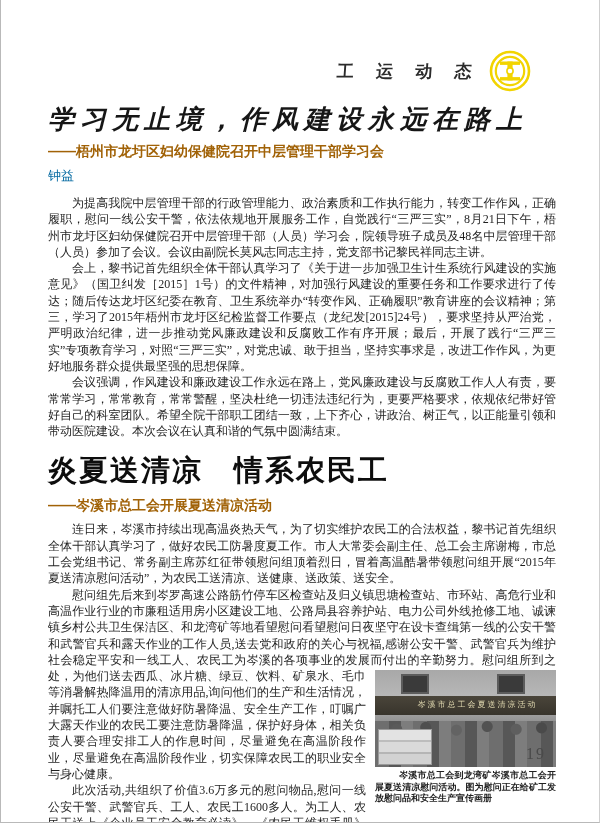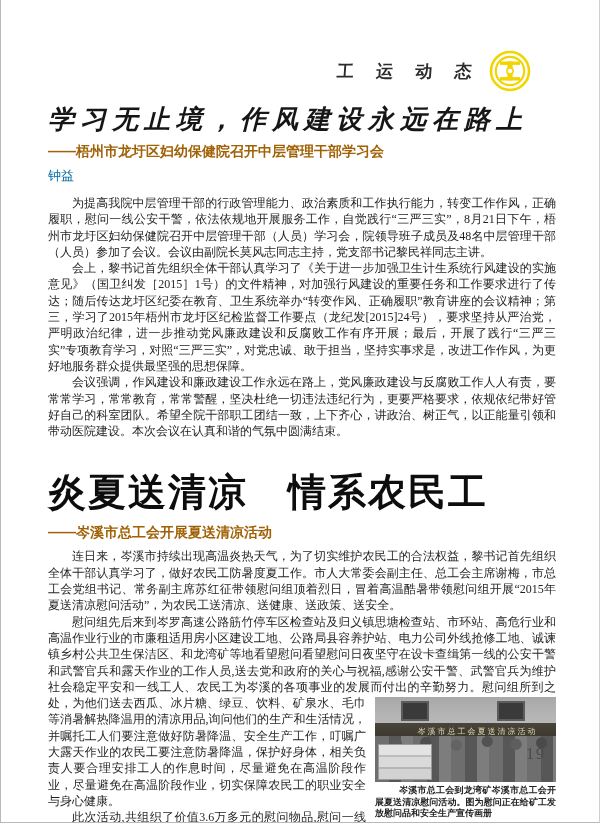--- a/index.html
+++ b/index.html
@@ -33,22 +33,22 @@
   }
   .article-header { text-align:left; }
   .title-calligraphy {
     margin:6px 0 6px 0;
     font-size:26px; font-weight:600; font-style:italic;
     letter-spacing:6px; color:#161616;
     font-family:"Liberation Serif","DejaVu Serif",serif;
     white-space:nowrap;
   }
   .title-bold {
-    margin:28px 0 6px 0;
-    font-size:38px; font-weight:bold; letter-spacing:2px;
+    margin:12px 0 6px 0;
+    font-size:29px; font-weight:bold; letter-spacing:2px;
     color:#0d0d0d;
     font-family:"Liberation Sans","DejaVu Sans",sans-serif;
     white-space:nowrap;
   }
   .subtitle {
     margin:0 0 6px 0;
     font-size:14px; font-weight:bold; color:#a16207;
     font-family:"Liberation Sans","DejaVu Sans",sans-serif;
   }
   .author { font-size:13px; color:#0369a1; margin:0 0 10px 0; }
@@ -58,21 +58,21 @@
     text-align:justify; color:#1f1f1f;
   }
   .attribution { float:right; text-indent:0; }
   
   .figure {
     float:right; display:block;
     width:181px; margin:2px 0 12px 9px;
   }
   .photo {
     display:block; position:relative;
-    width:181px; height:85px;
+    width:181px; height:97px;
     background:linear-gradient(180deg,#a8a8a8 0%,#b9b9b9 30%,#8f8f8f 55%,#7c7c7c 100%);
     overflow:hidden;
   }
   .ph-window { position:absolute; top:4px; width:24px; height:16px;
     background:#3a3a3a; border:2px solid #5c5c5c; }
   .ph-window.w1 { left:26px; }
   .ph-window.w2 { left:122px; }
   .ph-banner {
     position:absolute; top:26px; left:0; right:0; height:19px;
     background:linear-gradient(180deg,#4a453a,#38342c);

